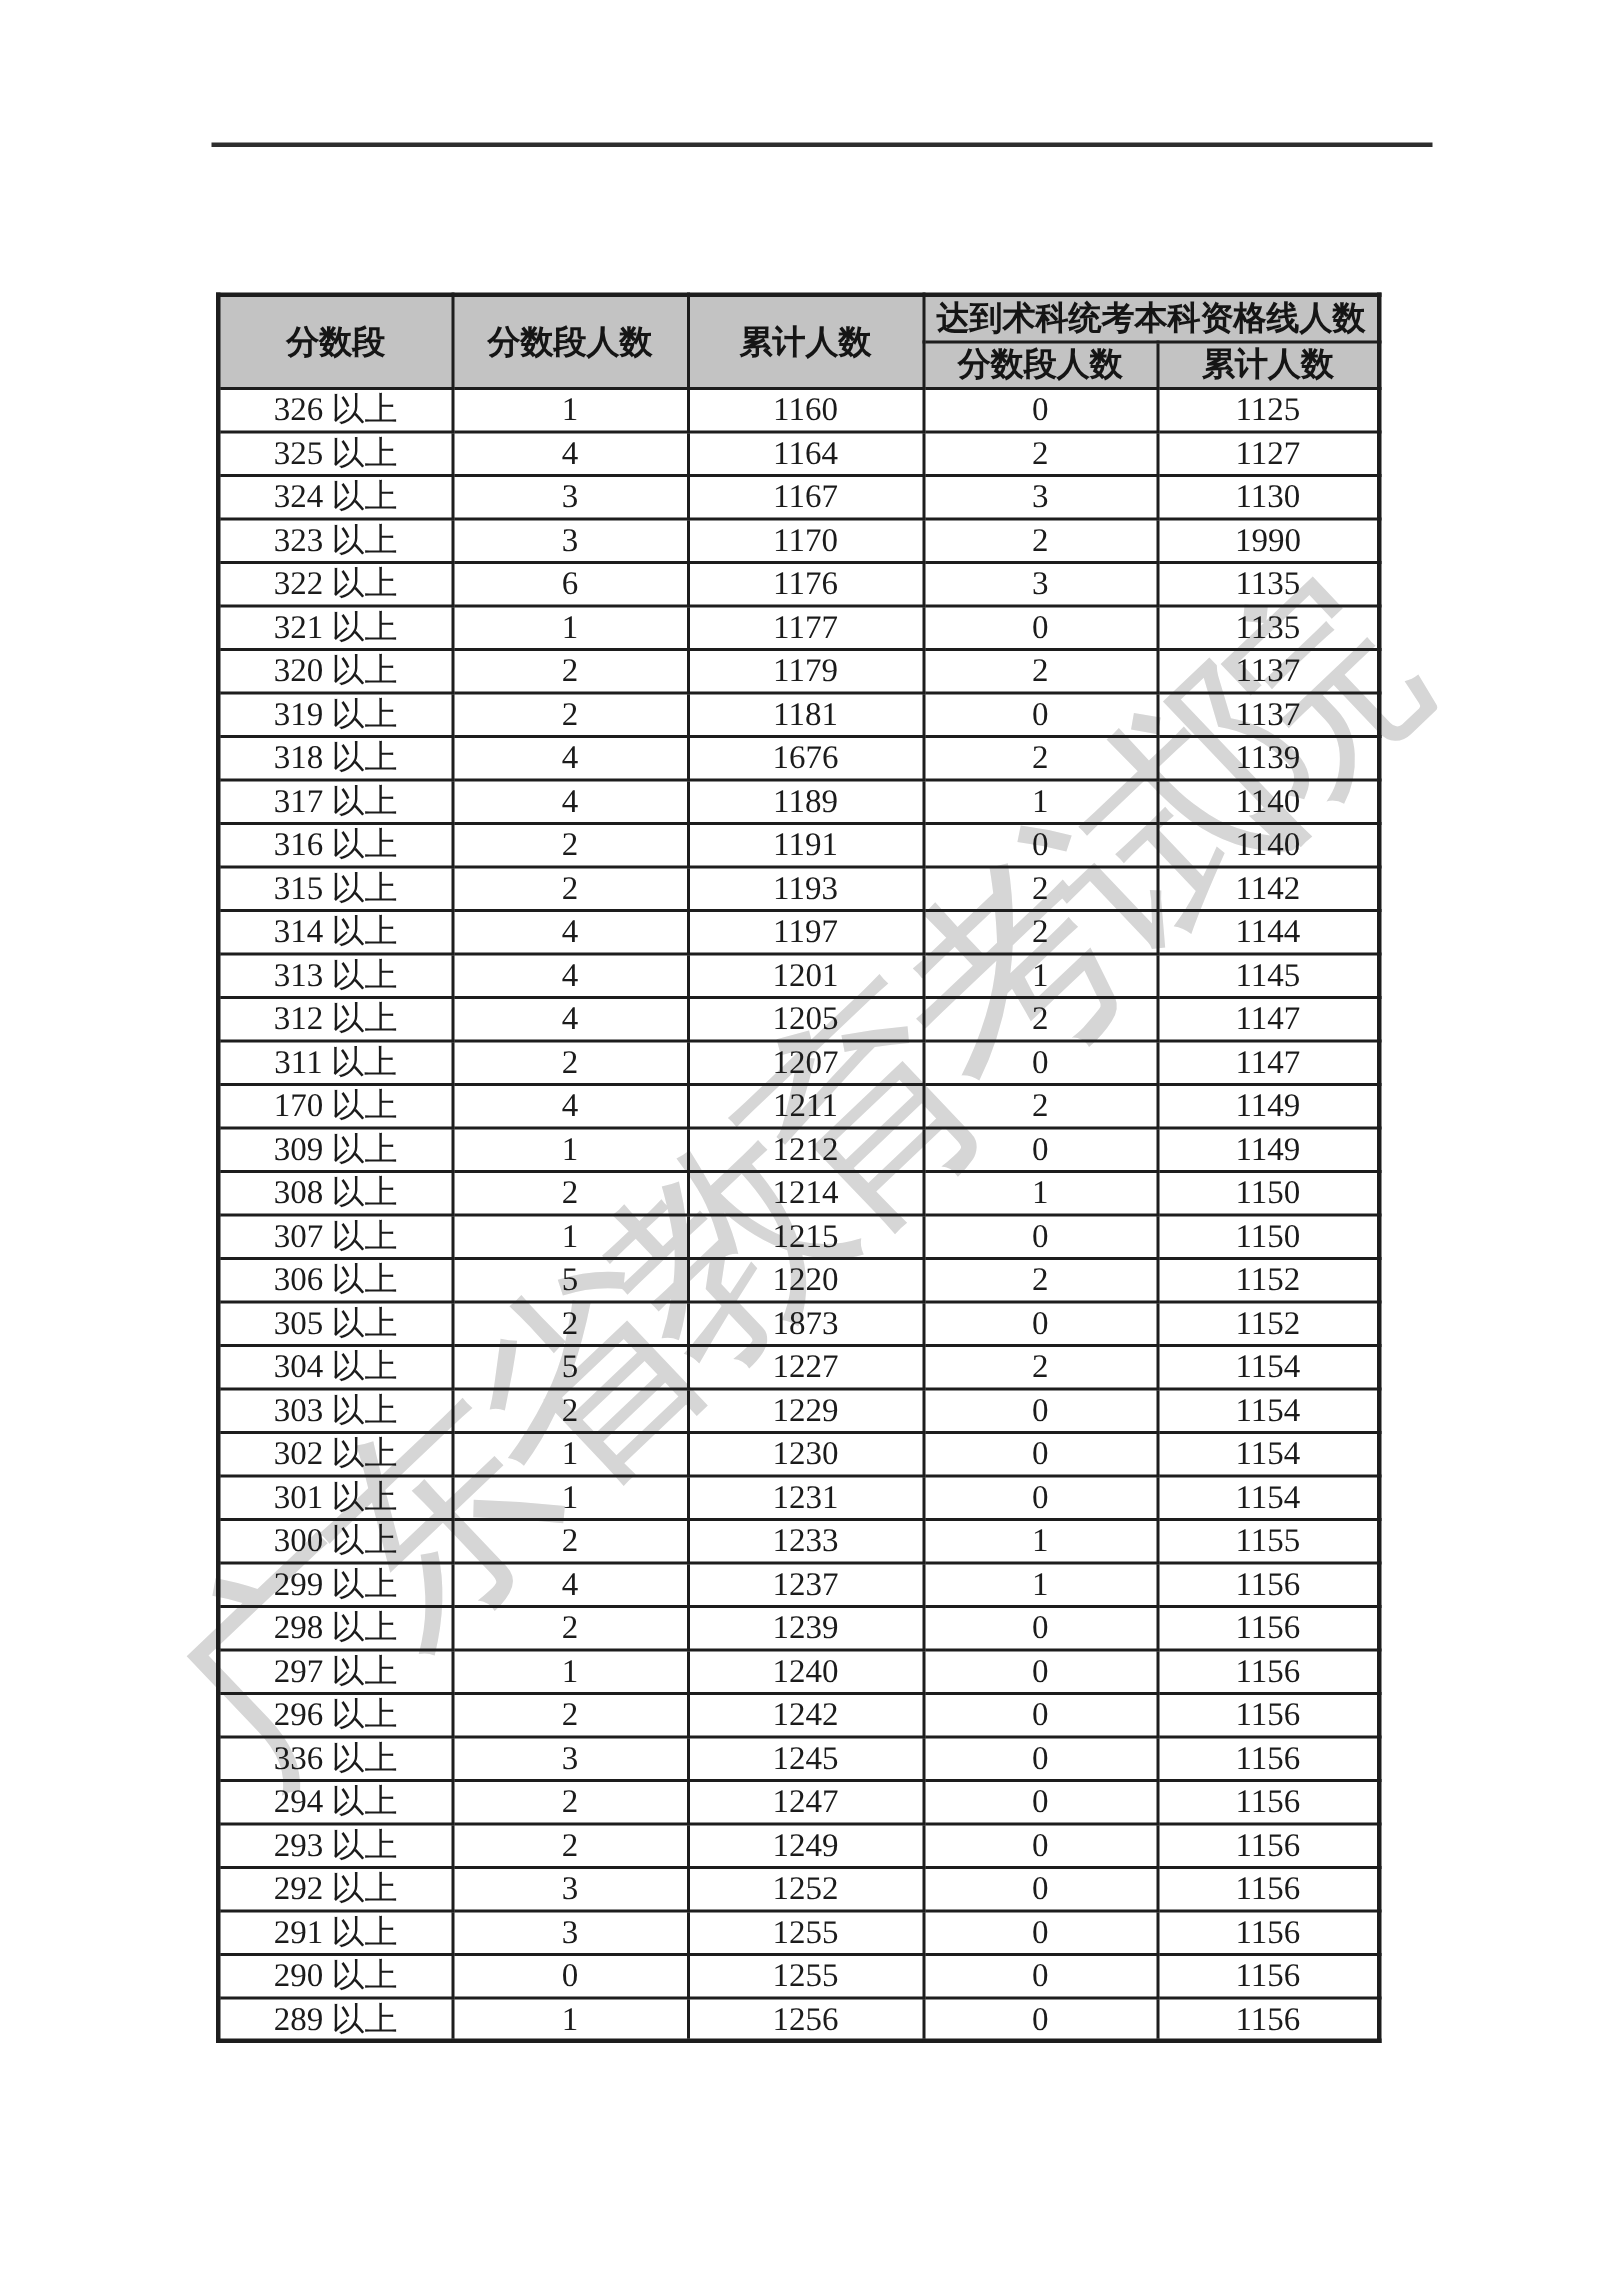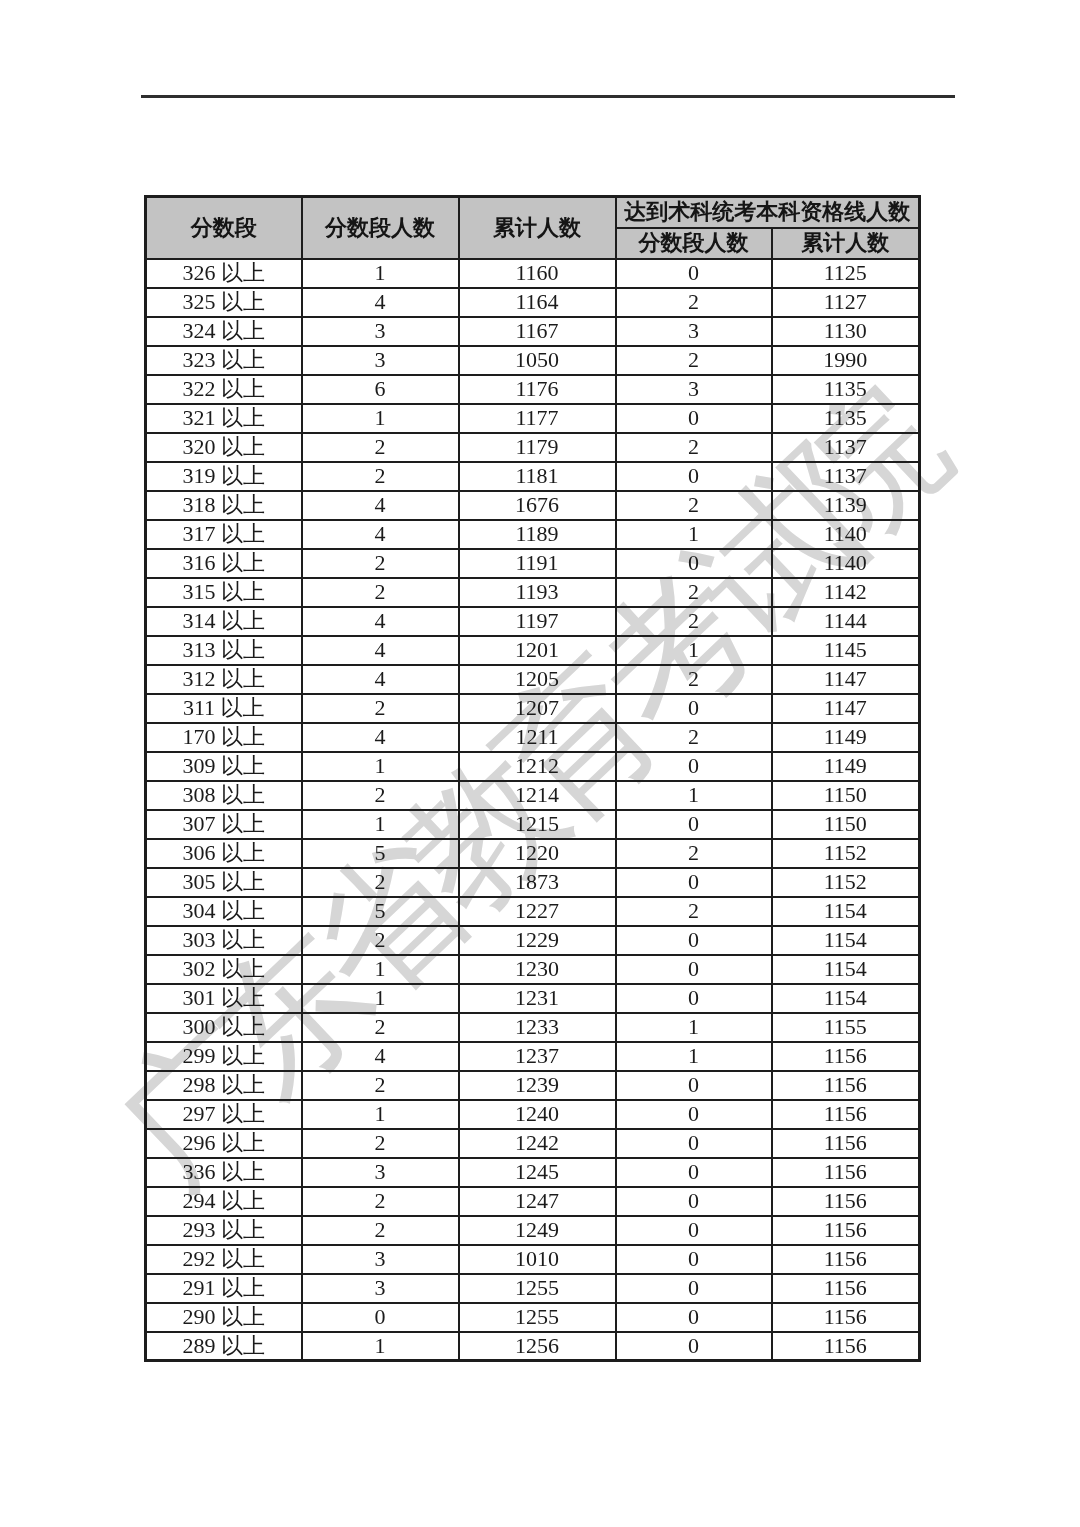--- a/index.html
+++ b/index.html
@@ -85,21 +85,21 @@
       <tr>
         <td>324 以上</td>
         <td>3</td>
         <td>1167</td>
         <td>3</td>
         <td>1130</td>
       </tr>
       <tr>
         <td>323 以上</td>
         <td>3</td>
-        <td>1050</td>
+        <td>1170</td>
         <td>2</td>
         <td>1990</td>
       </tr>
       <tr>
         <td>322 以上</td>
         <td>6</td>
         <td>1176</td>
         <td>3</td>
         <td>1135</td>
       </tr>
@@ -302,21 +302,21 @@
       <tr>
         <td>293 以上</td>
         <td>2</td>
         <td>1249</td>
         <td>0</td>
         <td>1156</td>
       </tr>
       <tr>
         <td>292 以上</td>
         <td>3</td>
-        <td>1010</td>
+        <td>1252</td>
         <td>0</td>
         <td>1156</td>
       </tr>
       <tr>
         <td>291 以上</td>
         <td>3</td>
         <td>1255</td>
         <td>0</td>
         <td>1156</td>
       </tr>

